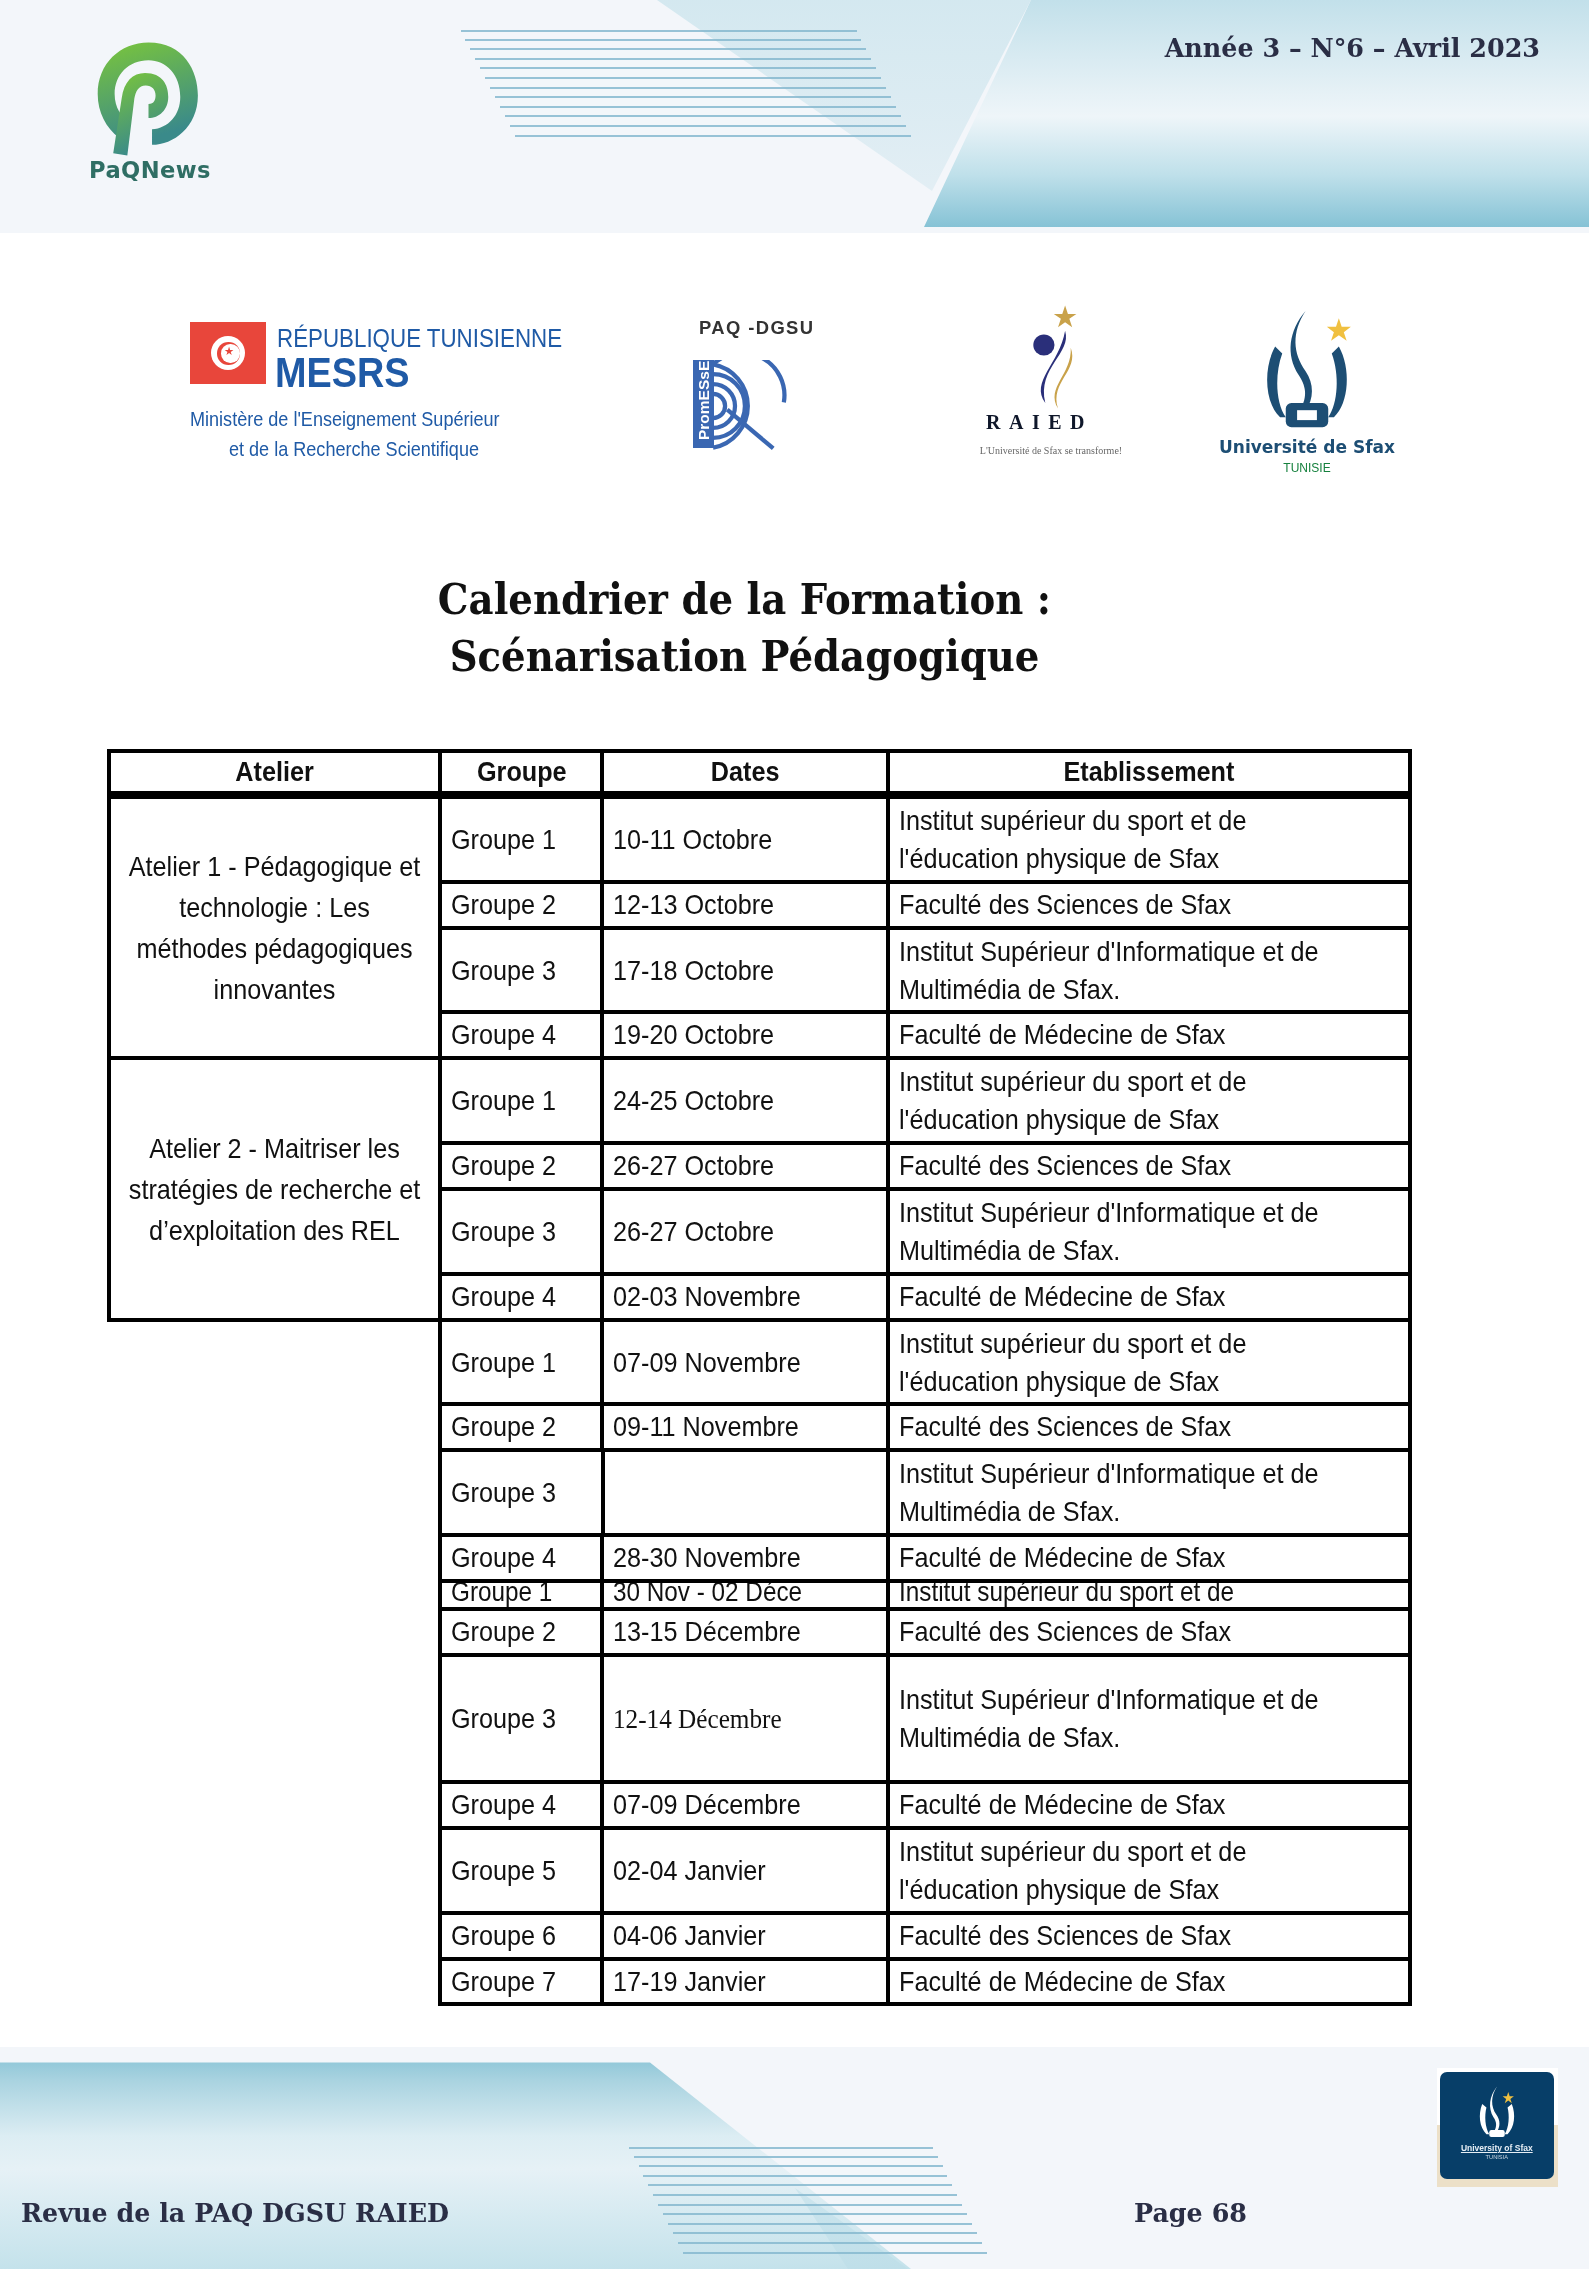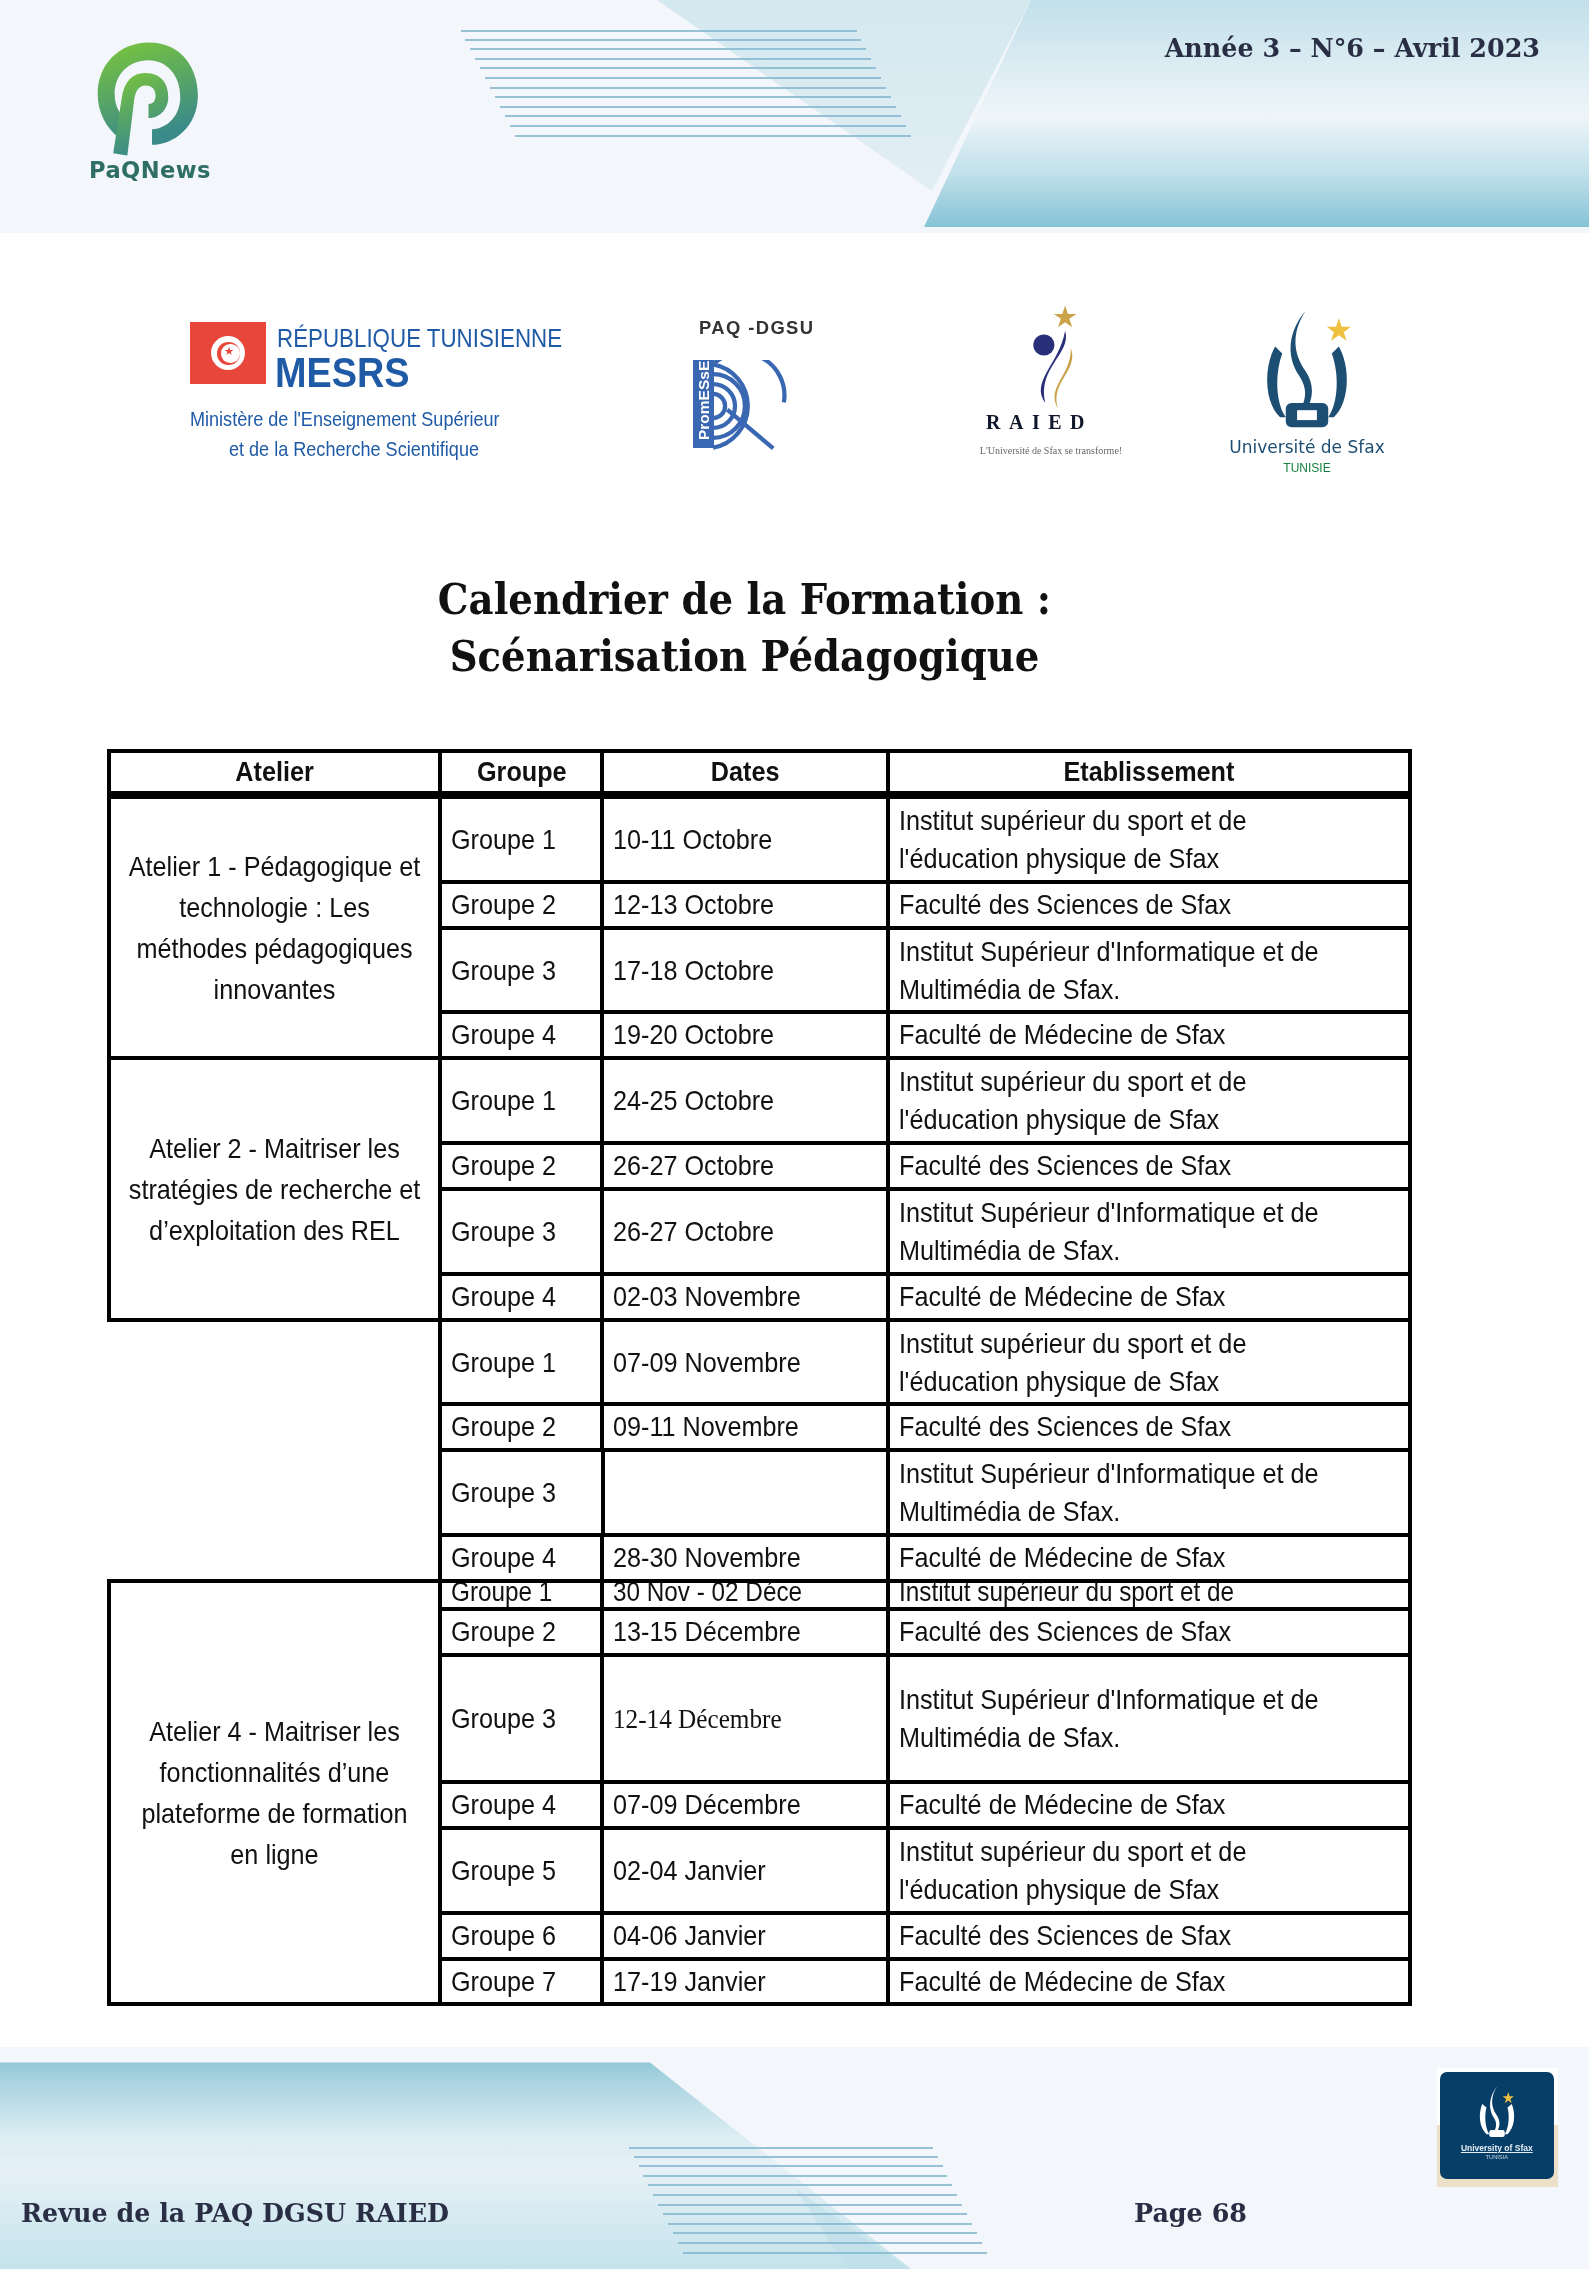--- a/index.html
+++ b/index.html
@@ -96,21 +96,21 @@
     font-family: "Liberation Serif", serif; font-weight: bold; font-size: 20px; color: #0f172a; letter-spacing: 8.5px;
   }
   .raied-tag {
     position: absolute; left: 0; top: 141px; width: 170px; text-align: center;
     font-family: "Liberation Serif", serif; font-size: 10px; color: #666;
   }
 
   .usf { position: absolute; left: 1215px; top: 304px; width: 184px; height: 177px; }
   .usf-name {
     position: absolute; left: 0; top: 133px; width: 184px; text-align: center;
-    font-family: "DejaVu Sans", sans-serif; font-weight: normal; font-size: 17px; color: #1d4e74;
+    font-family: "DejaVu Sans", sans-serif; font-weight: bold; font-size: 17px; color: #1d4e74;
   }
   .usf-country {
     position: absolute; left: 0; top: 157px; width: 184px; text-align: center;
     font-size: 12px; color: #15803d;
   }
 
   
   .title {
     position: absolute; left: 0; top: 571px; width: 1489px; text-align: center;
     font-family: "DejaVu Serif", serif; font-weight: bold; font-size: 42px; line-height: 57px;
@@ -404,23 +404,20 @@
   <div class="cell pad" style="left:331px;top:784px;width:167px;height:50px;">
       <span class="txt">Groupe 4</span>
     </div>
   <div class="cell pad" style="left:493px;top:784px;width:290px;height:50px;">
       <span class="txt">28-30 Novembre</span>
     </div>
   <div class="cell pad et" style="left:779px;top:784px;width:526px;height:50px;">
       <span class="txt">Faculté de Médecine de Sfax</span>
     </div>
 
-  <div class="cell at" style="left:0;top:830px;width:335px;height:427px;">
-      <span class="txt">Atelier 4 -  Maitriser les fonctionnalités d’une plateforme de formation en ligne</span>
-    </div>
   <div class="cell pad" style="left:331px;top:830px;width:167px;height:32.5px;font-size:27px;align-items:flex-start;">
       <span class="txt" style="margin-top:-5.7px;">Groupe 1</span>
     </div>
   <div class="cell pad" style="left:493px;top:830px;width:290px;height:32.5px;font-size:27px;align-items:flex-start;">
       <span class="txt" style="margin-top:-5.7px;">30 Nov - 02 Déce</span>
     </div>
   <div class="cell pad" style="left:779px;top:830px;width:526px;height:32.5px;font-size:27px;align-items:flex-start;">
       <span class="txt" style="margin-top:-5.7px;">Institut supérieur du sport et de</span>
     </div>
 

